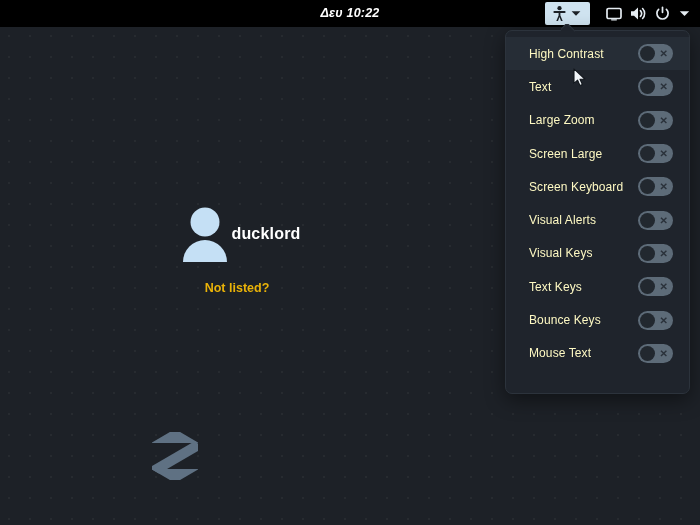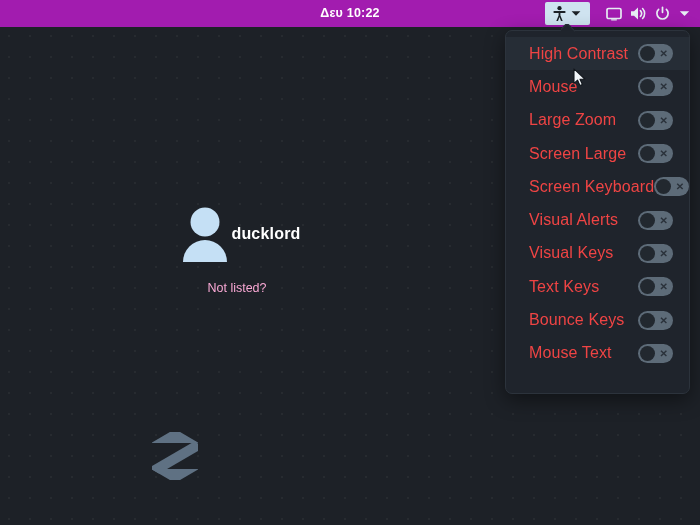--- a/index.html
+++ b/index.html
@@ -14,23 +14,24 @@
       radial-gradient(circle at 1px 1px, rgba(255,255,255,0.045) 1px, transparent 1.4px);
     background-size:21px 21px;
     background-position:8px 14px;
     position:relative;
   }
 
   
   #topbar {
     position:absolute; top:0; left:0;
     width:700px; height:27px;
-    background:#a21caf;
+    background:#000000;
     display:flex; align-items:center;
     z-index:40;
+    font-style:italic;
   }
   #clock {
     position:absolute; left:0; right:0; top:0;
     height:27px; line-height:27px;
     text-align:center;
     color:#ffffff;
     font-size:12.5px; font-weight:bold;
     letter-spacing:0.2px;
   }
   #tray {
@@ -68,23 +69,23 @@
   #avatar { width:52px; height:58px; }
   #username {
     color:#ffffff;
     font-size:16px;
     font-weight:bold;
     letter-spacing:0.2px;
   }
   #not-listed {
     margin-top:18px;
     margin-left:-6px;
-    color:#f9a8d4;
+    color:#eab308;
     font-size:12.5px;
-    font-weight:normal;
+    font-weight:bold;
     cursor:pointer;
   }
 
   
   #distro-logo {
     position:absolute;
     left:0; bottom:38px;
     width:700px;
     display:flex; justify-content:center;
   }
@@ -121,22 +122,22 @@
   }
   .menu-item {
     display:flex; align-items:center;
     justify-content:space-between;
     height:33.3px;
     padding:0 16px 0 23px;
     cursor:pointer;
   }
   .menu-item.hovered { background:#262d36; }
   .menu-item .label {
-    color:#ef4444;
-    font-size:16px;
+    color:#fef9c3;
+    font-size:12px;
     letter-spacing:0.1px;
     white-space:nowrap;
   }
   .toggle {
     position:relative;
     width:35px; height:19px;
     border-radius:10px;
     background:#5d6b78;
     flex:0 0 auto;
   }
@@ -254,21 +255,21 @@
 
   <div class="menu-item hovered">
     <span class="label">High Contrast</span>
     <span class="toggle">
       <span class="knob"></span>
       <span class="mark">✕</span>
     </span>
   </div>
 
   <div class="menu-item">
-    <span class="label">Mouse</span>
+    <span class="label">Text</span>
     <span class="toggle">
       <span class="knob"></span>
       <span class="mark">✕</span>
     </span>
   </div>
 
   <div class="menu-item">
     <span class="label">Large Zoom</span>
     <span class="toggle">
       <span class="knob"></span>

